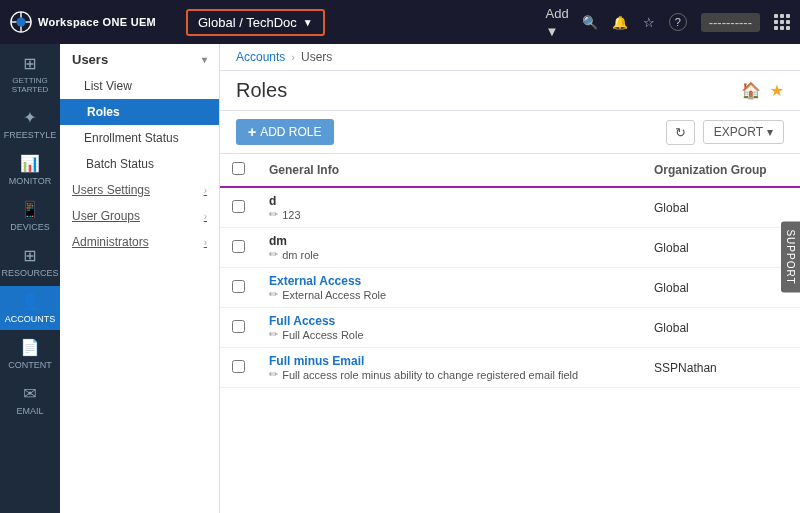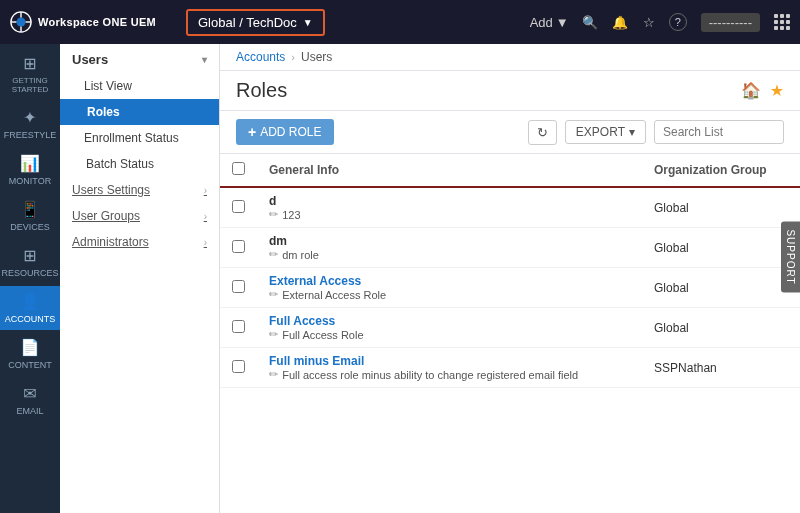--- a/index.html
+++ b/index.html
@@ -28,21 +28,21 @@
       display: flex;
       align-items: center;
       gap: 6px;
       cursor: pointer;
       background: transparent;
     }
     .org-selector .chevron { font-size: 10px; }
     .top-nav-spacer { flex: 1; }
     .top-nav-actions { display: flex; align-items: center; gap: 14px; color: #ccc; }
     .top-nav-actions span { font-size: 13px; cursor: pointer; color: #ccc; }
-    .add-btn { color: #fff; font-size: 13px; display: flex; align-items: center; gap: 3px; cursor: pointer; }
+    .add-btn { color: #fff; font-size: 13px; display: flex; gap: 3px; cursor: pointer; flex-direction: column; }
     .top-nav-user { background: #444; border-radius: 3px; padding: 2px 8px; color: #ccc; font-size: 12px; }
     .grid-icon { display: grid; grid-template-columns: repeat(3,4px); gap: 2px; }
     .grid-icon span { width: 4px; height: 4px; background: #ccc; border-radius: 1px; display: block; }
 
     
     .layout { display: flex; height: calc(513px - 44px); }
 
     
     .icon-sidebar {
       width: 60px;
@@ -169,21 +169,21 @@
       width: 130px;
     }
 
     
     .table-container {
       flex: 1;
       overflow-y: auto;
       background: #fff;
     }
     table { width: 100%; border-collapse: collapse; }
-    thead tr { border-bottom: 2px solid #7f1d1d; background: #fff; }
+    thead tr { border-bottom: 2px solid #a21caf; background: #fff; }
     thead th {
       padding: 8px 12px; text-align: left; font-size: 12px; color: #555;
       font-weight: 600; white-space: nowrap;
     }
     thead th.check-col { width: 30px; }
     thead th.org-col { text-align: left; }
     tbody tr { border-bottom: 1px solid #eef0f3; }
     tbody td { padding: 0; vertical-align: top; }
     .cell-wrap { padding: 6px 12px; }
     .role-name { color: #1a73c7; font-size: 12px; font-weight: bold; cursor: pointer; }
@@ -344,21 +344,20 @@
       <button class="btn-add">
         <span class="plus">+</span>
         <span>ADD ROLE</span>
       </button>
       <div class="toolbar-spacer"></div>
       <button class="btn-refresh">↻</button>
       <button class="btn-export">
         <span>EXPORT</span>
         <span>▾</span>
       </button>
-      <input class="search-input" type="text" placeholder="Search List" style="">
     </div>
 
     <div class="table-container">
       <table>
         <thead>
           <tr>
             <th class="check-col">
               <input type="checkbox" style="">
             </th>
             <th>General Info</th>

